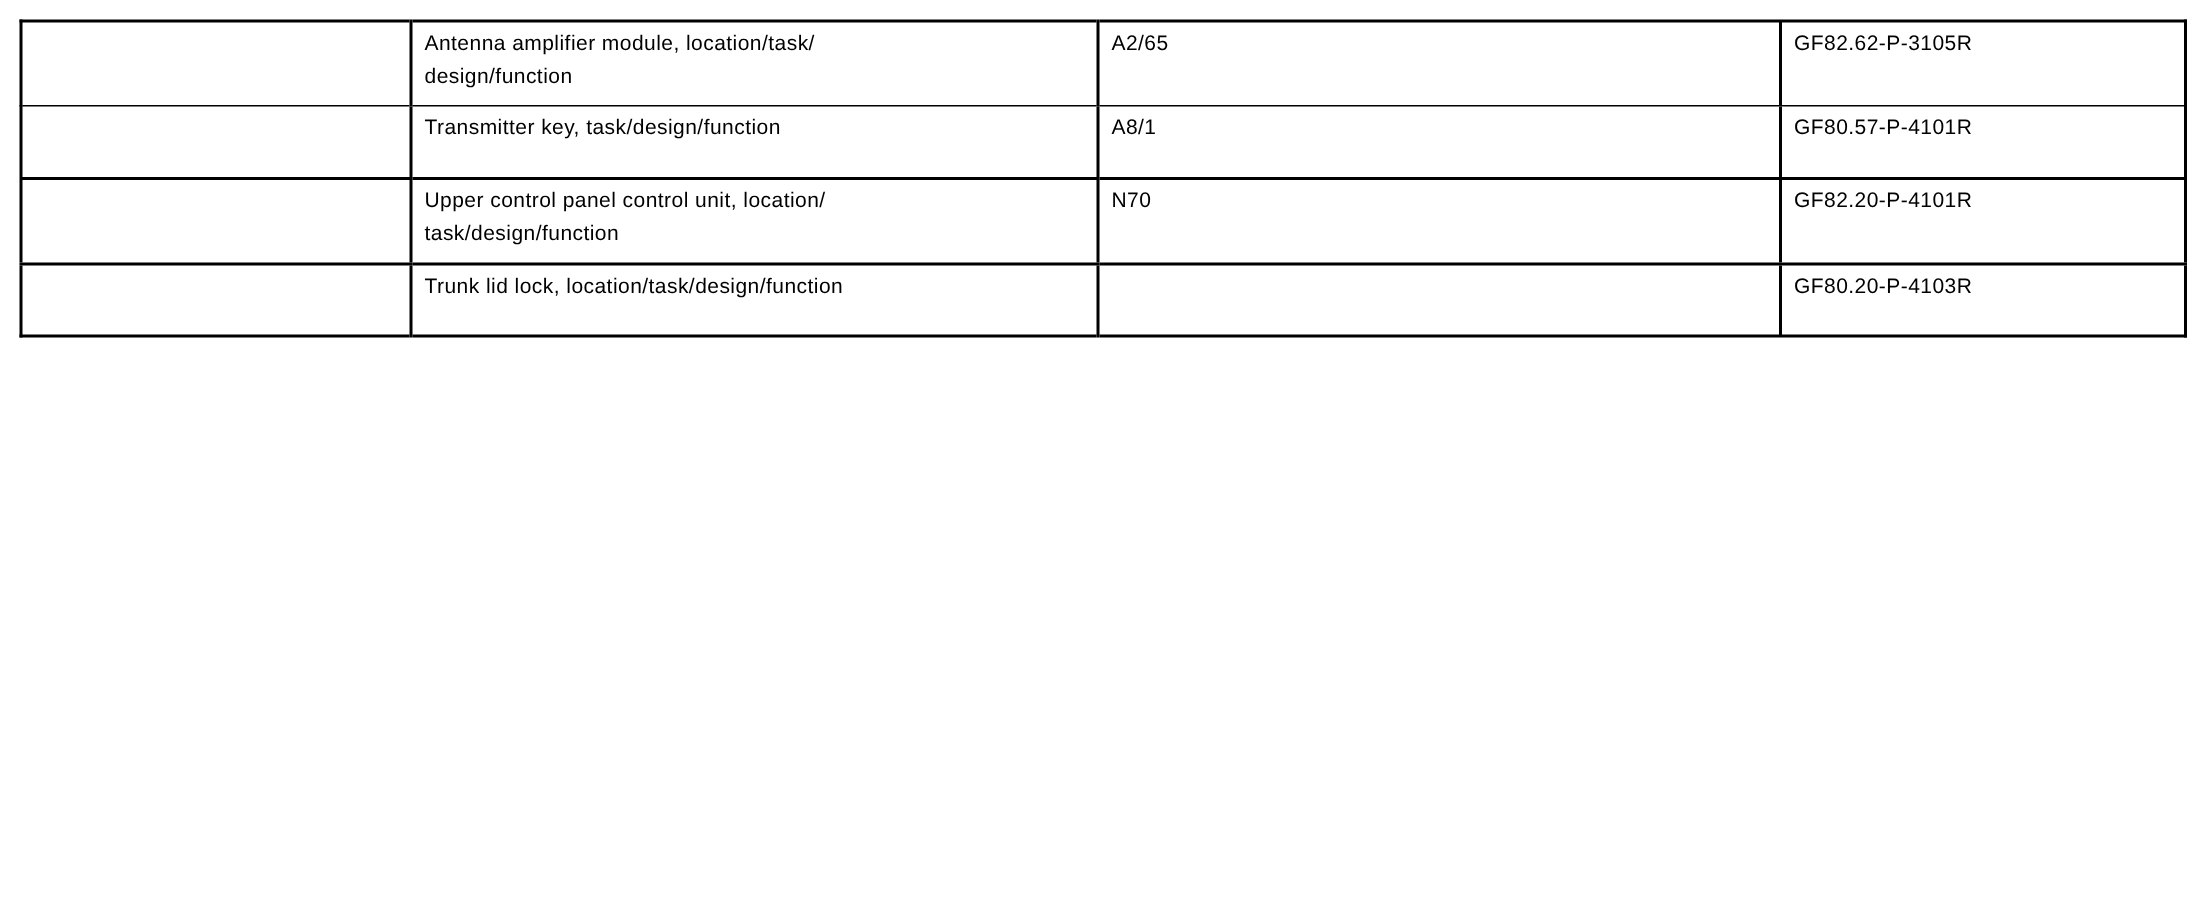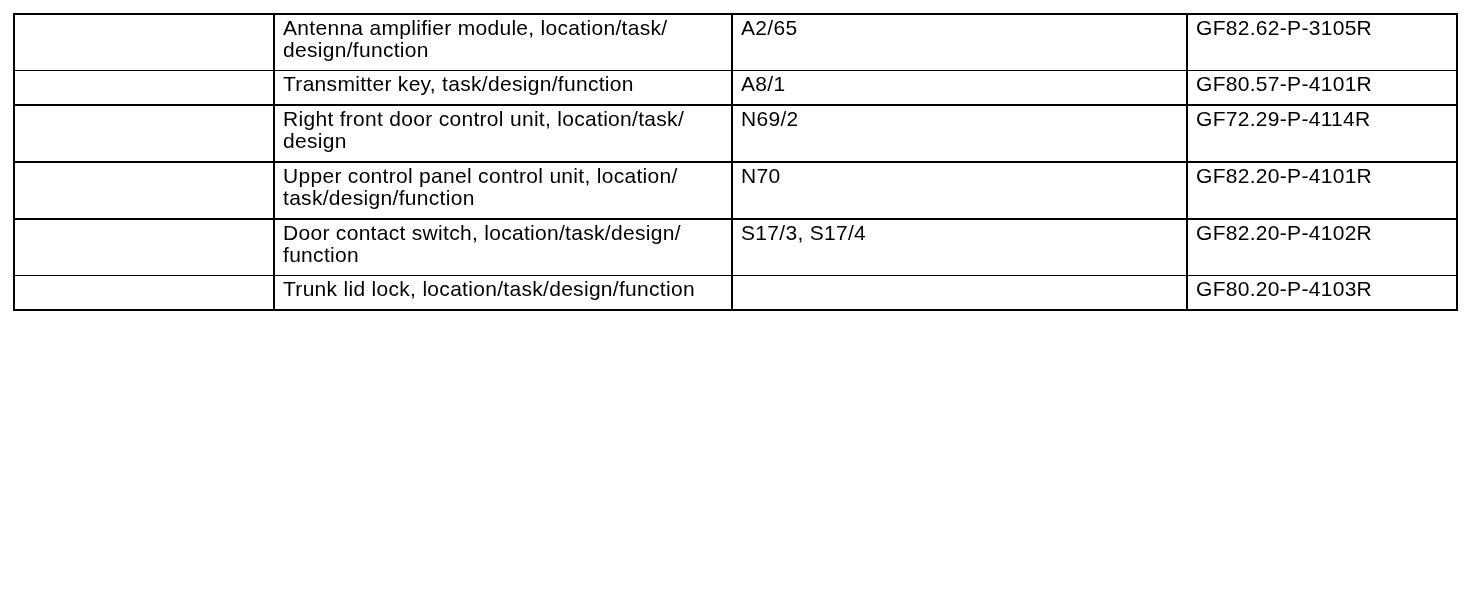--- a/index.html
+++ b/index.html
@@ -24,32 +24,32 @@
     width: 1443px;
     border-collapse: collapse;
     table-layout: fixed;
     border: 2px solid #000000;
   }
   table.ref-table td {
     border-left: 2px solid #000000;
     border-bottom: 2px solid #000000;
     vertical-align: top;
     padding: 2px 8px 9px 8px;
-    font-size: 21px;
+    font-size: 14px;
     line-height: 22px;
     letter-spacing: 0.3px;
     white-space: pre-line;
     overflow: hidden;
     font-weight: 400;
   }
   table.ref-table td:first-child {
     border-left: none;
   }
   tr.tall  { height: 56px; }
-  tr.short { height: 34px; }
+  tr.short { height: 48px; }
   tr.thin-bottom td { border-bottom-width: 1px; }
   tr:last-child td { border-bottom: none; }
 </style>
 </head>
 <body>
 
 <div class="page">
   <table class="ref-table">
     <colgroup>
       <col style="width:260px">
@@ -66,38 +66,24 @@
         <td>GF82.62-P-3105R</td>
       </tr>
       <tr class="short">
         <td></td>
         <td>Transmitter key, task/design/function</td>
         <td>A8/1</td>
         <td>GF80.57-P-4101R</td>
       </tr>
       <tr class="tall">
         <td></td>
-        <td>Right front door control unit, location/task/
-design</td>
-        <td>N69/2</td>
-        <td>GF72.29-P-4114R</td>
-      </tr>
-      <tr class="tall">
-        <td></td>
         <td>Upper control panel control unit, location/
 task/design/function</td>
         <td>N70</td>
         <td>GF82.20-P-4101R</td>
-      </tr>
-      <tr class="tall thin-bottom">
-        <td></td>
-        <td>Door contact switch, location/task/design/
-function</td>
-        <td>S17/3, S17/4</td>
-        <td>GF82.20-P-4102R</td>
       </tr>
       <tr class="short">
         <td></td>
         <td>Trunk lid lock, location/task/design/function</td>
         <td></td>
         <td>GF80.20-P-4103R</td>
       </tr>
     </tbody>
   </table>
 </div>

